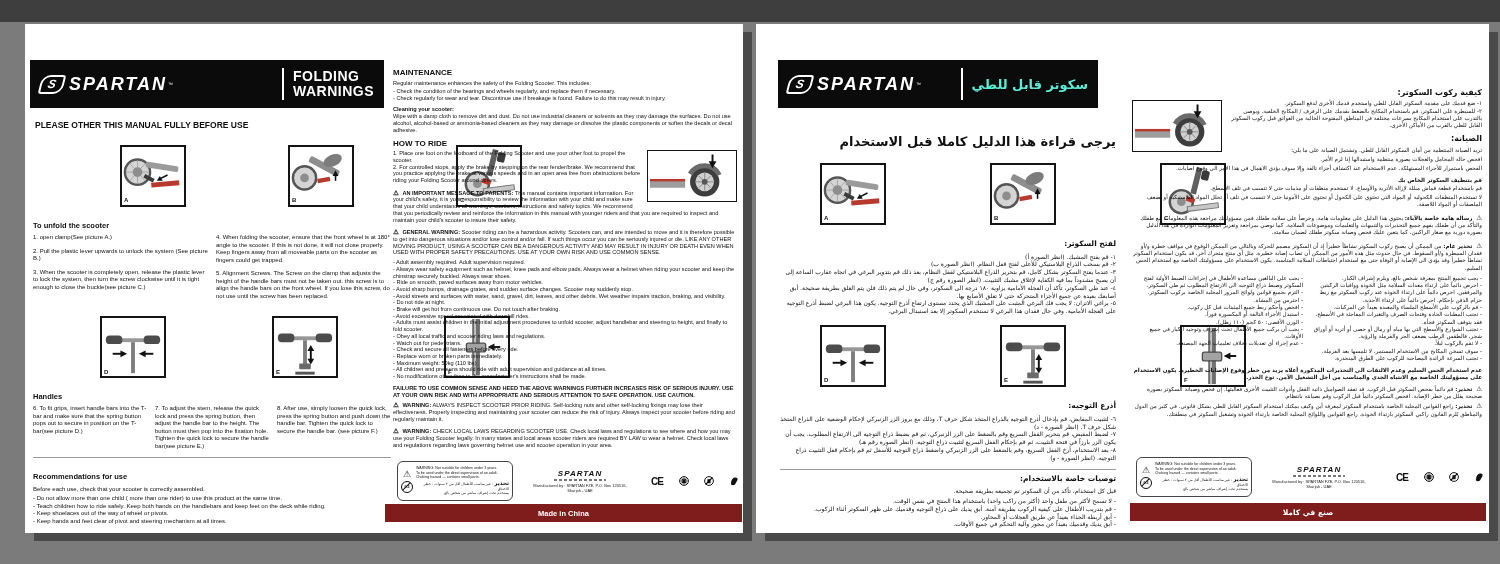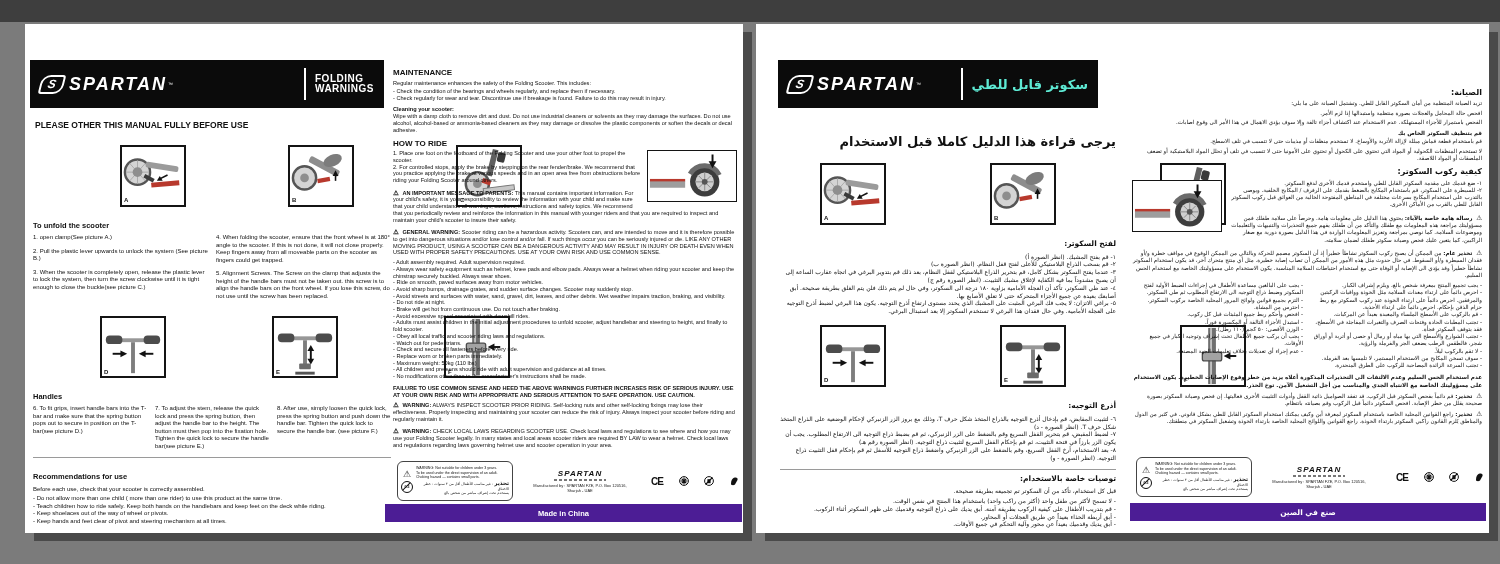--- a/index.html
+++ b/index.html
@@ -13,21 +13,21 @@
   
   .band{position:absolute;top:36px;height:48px;background:#0b0b0b;display:flex;align-items:center;padding:0 10px;box-sizing:border-box;}
   .page-en .band{left:5px;width:354px;}
   .page-ar .band{left:22px;width:320px;}
   .logo{display:flex;align-items:center;flex:1;}
   .emblem{display:inline-block;width:20px;height:15px;border:2px solid #fff;border-radius:9px 3px 9px 3px;
           transform:skewX(-14deg);color:#fff;font-weight:800;font-style:italic;font-size:12px;line-height:14px;text-align:center;margin-right:5px;}
   .logotext{font-size:18px;font-weight:800;font-style:italic;letter-spacing:2px;color:#fff;}
   .tm{font-size:5px;color:#fff;vertical-align:top;margin-left:1px;}
   .band-div{width:2px;height:32px;background:#fff;margin:0 9px;}
-  .band-title-en{color:#fff;font-weight:800;font-size:10px;line-height:1.05;letter-spacing:.5px;}
+  .band-title-en{color:#fff;font-weight:800;font-size:14px;line-height:1.05;letter-spacing:.5px;}
   .band-title-ar{color:#5eead4;font-weight:700;font-size:13px;direction:rtl;font-family:"DejaVu Sans",sans-serif;}
   
   .col{position:absolute;box-sizing:border-box;}
   .page-en .col-instr{left:8px;top:96px;width:358px;font-size:6px;line-height:1.25;}
   .page-en .col-info{left:368px;top:44px;width:344px;font-size:5.6px;line-height:1.2;}
   .page-ar .col-instr{left:24px;top:110px;width:336px;font-size:6px;line-height:1.3;direction:rtl;text-align:right;font-family:"DejaVu Sans",sans-serif;}
   .page-ar .col-info{left:376px;top:64px;width:350px;font-size:5.6px;line-height:1.3;direction:rtl;text-align:right;font-family:"DejaVu Sans",sans-serif;}
   .read-en{font-size:8.5px;font-weight:800;margin:0 0 8px 2px;}
   .read-ar{font-size:13px;font-weight:700;margin:0 0 6px 0;}
   .h-small{font-size:7.5px;font-weight:800;margin:8px 0 4px;}
@@ -73,21 +73,21 @@
   .wb-text .ar{direction:rtl;text-align:right;font-family:"DejaVu Sans",sans-serif;}
   .wb-text .ar b{font-size:5.5px;}
   .mfg{flex:none;width:118px;text-align:center;margin-left:8px;}
   .mfg-logo{font-size:8px;font-weight:800;font-style:italic;letter-spacing:1px;}
   .mfg-tag{height:2px;width:52px;margin:1px auto 2px;background:repeating-linear-gradient(90deg,#777 0 3px,transparent 3px 5px);}
   .mfg-line{font-size:4px;line-height:1.3;color:#222;}
   .certs{margin-left:auto;display:flex;align-items:center;gap:15px;}
   .ce{font-size:10px;font-weight:800;letter-spacing:-1px;margin-right:1px;}
   .cert-badge{width:10px;height:10px;}
   
-  .madebar{position:absolute;height:18px;background:#4c1d95;color:#fff;display:flex;align-items:center;justify-content:center;
+  .madebar{position:absolute;height:18px;background:#7f1d1d;color:#fff;display:flex;align-items:center;justify-content:center;
            font-size:7.5px;font-weight:700;}
   .page-en .madebar{left:360px;top:480px;width:357px;}
   .page-ar .madebar{left:374px;top:479px;width:356px;font-family:"DejaVu Sans",sans-serif;}
 </style>
 </head>
 <body>
 
 <svg width="0" height="0" style="position:absolute" aria-hidden="true">
   <defs>
     <g id="figA">
@@ -451,40 +451,40 @@
     <div class="tight">
         <p>- لا تسمح لأكثر من طفل واحد (أكثر من راكب واحد) باستخدام هذا المنتج في نفس الوقت.</p>
         <p>- قم بتدريب الأطفال على كيفية الركوب بطريقة آمنة. أبق يديك على ذراع التوجيه وقدميك على ظهر السكوتر أثناء الركوب.</p>
         <p>- أبق أربطة الحذاء بعيداً عن طريق العجلات أو المحاور.</p>
         <p>- أبق يديك وقدميك بعيداً عن محور وآلية التحكم في جميع الأوقات.</p>
       </div>
   </div>
 
   <div class="col col-info">
     <div class="sect">
+      <h3 class="h-big">كيفية ركوب السكوتر:</h3>
+      <div class="brakefig">
+        <svg viewBox="0 0 90 50">
+            <use href="#figBrake"></use>
+          </svg>
+      </div>
+      <div class="tight">
+          <p>١- ضع قدمك على مقدمة السكوتر القابل للطي واستخدم قدمك الأخرى لدفع السكوتر.</p>
+          <p>٢- للسيطرة على السكوتر، قم باستخدام المكابح بالضغط بقدمك على الرفرف / المكابح الخلفية. ويوصى بالتدرب على استخدام المكابح بسرعات مختلفة في المناطق المفتوحة الخالية من العوائق قبل ركوب السكوتر القابل للطي بالقرب من الأماكن الأخرى.</p>
+        </div>
+    </div>
+
+    <div class="sect">
       <h3 class="h-big">الصيانة:</h3>
       <p>تزيد الصيانة المنتظمة من أمان السكوتر القابل للطي. وتشتمل الصيانة على ما يلي:</p>
       <p>افحص حالة المحامل والعجلات بصورة منتظمة واستبدالها إذا لزم الأمر.</p>
       <p>الفحص باستمرار للأجزاء المستهلكة. عدم الاستخدام عند اكتشاف أجزاء تالفة وإلا سوف يؤدي الاهمال في هذا الأمر الى وقوع اصابات.</p>
       <p class="h-mid">قم بتنظيف السكوتر الخاص بك</p>
       <p>قم باستخدام قطعة قماش مبللة لإزالة الأتربة والأوساخ. لا تستخدم منظفات أو مذيبات حتى لا تتسبب في تلف الاسطح.</p>
       <p>لا تستخدم المنظفات الكحولية أو المواد التي تحتوي على الكحول أو تحتوي على الأمونيا حتى لا تتسبب في تلف أو تحلل المواد البلاستيكية أو تضعف الملصقات أو المواد اللاصقة.</p>
-    </div>
-
-    <div class="sect">
-      <h3 class="h-big">كيفية ركوب السكوتر:</h3>
-      <div class="brakefig">
-        <svg viewBox="0 0 90 50">
-            <use href="#figBrake"></use>
-          </svg>
-      </div>
-      <div class="tight">
-          <p>١- ضع قدمك على مقدمة السكوتر القابل للطي واستخدم قدمك الأخرى لدفع السكوتر.</p>
-          <p>٢- للسيطرة على السكوتر، قم باستخدام المكابح بالضغط بقدمك على الرفرف / المكابح الخلفية. ويوصى بالتدرب على استخدام المكابح بسرعات مختلفة في المناطق المفتوحة الخالية من العوائق قبل ركوب السكوتر القابل للطي بالقرب من الأماكن الأخرى.</p>
-        </div>
     </div>
 
     <p class="sect">
       <span class="tri">⚠</span>
       <span class="lead">رسالة هامة خاصة بالآباء:</span>
       <span>يحتوي هذا الدليل على معلومات هامة. وحرصاً على سلامة طفلك فمن مسؤوليتك مراجعة هذه المعلومات مع طفلك والتأكد من أن طفلك يفهم جميع التحذيرات والتنبيهات والتعليمات وموضوعات السلامة. كما نوصي بمراجعة وتعزيز المعلومات الواردة في هذا الدليل بصورة دورية مع صغار الراكبين، كما يتعين عليك فحص وصيانة سكوتر طفلك لضمان سلامته.</span>
     </p>
 
     <p style="margin-bottom:3px">
       <span class="tri">⚠</span>
@@ -556,15 +556,15 @@
       <svg class="cert-badge" viewBox="0 0 10 10">
           <use href="#certNoBin"></use>
         </svg>
       <svg class="cert-badge" viewBox="0 0 10 10">
           <use href="#certHand"></use>
         </svg>
     </div>
   </div>
 
   <div class="madebar">
-    <span>صنع في الصين</span>
+    <span>صنع في كاملا</span>
   </div>
 </section>
 
 </body></html>

